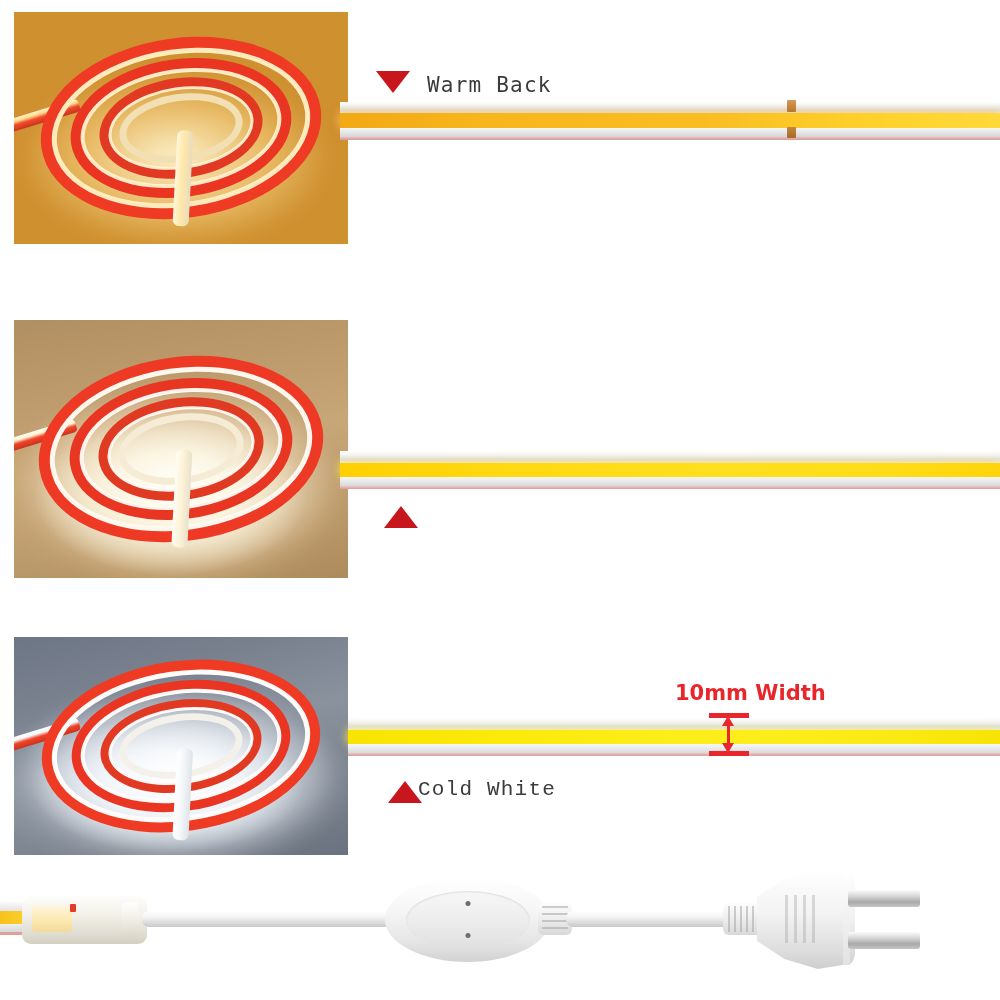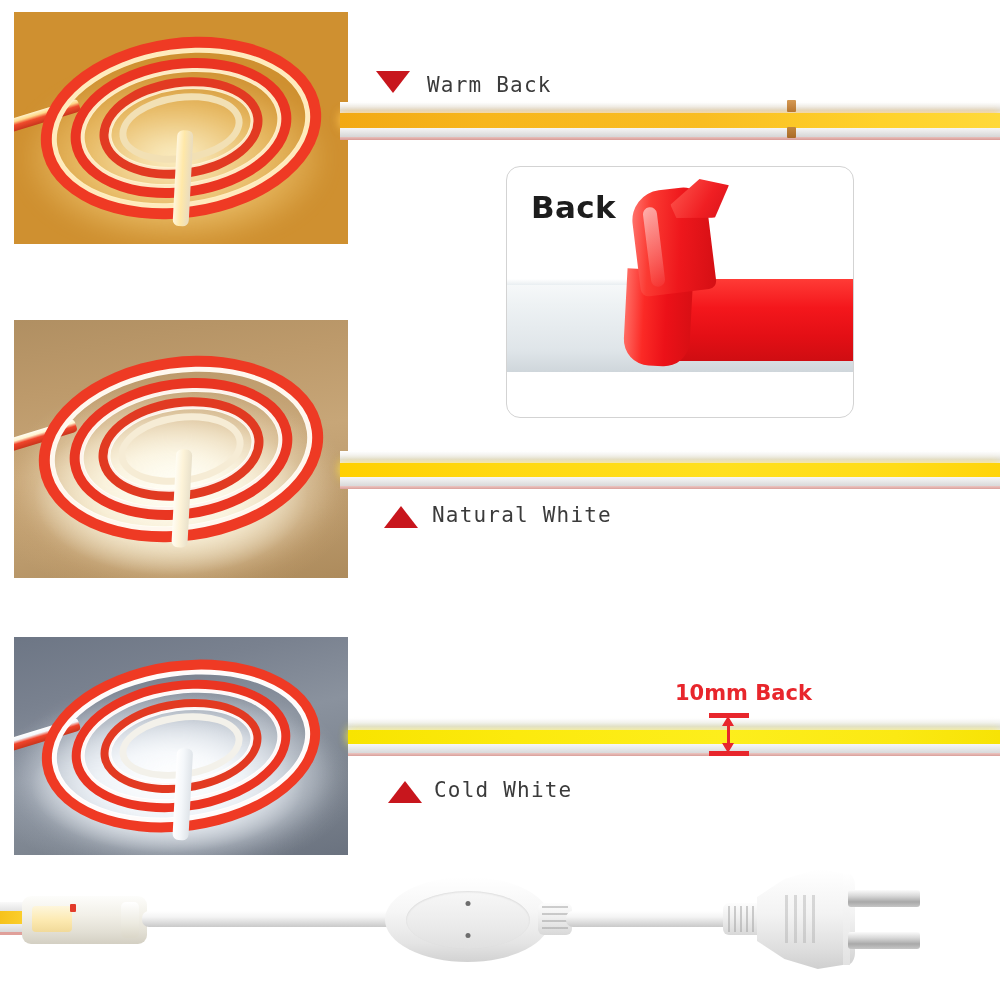--- a/index.html
+++ b/index.html
@@ -262,42 +262,20 @@
   <div class="strip" style="left:340px; top:96px; width:660px; height:52px;">
     <div class="glow" style="top:12px; height:24px; background:linear-gradient(180deg, rgba(255,209,96,0.0) 0%, rgba(255,196,64,0.55) 45%, rgba(255,209,96,0.0) 100%);"></div>
     <div class="casing-top" style="top:6px; height:11px; background:linear-gradient(180deg,#ffffff 0%,#f0f0f0 40%,#dcdcdc 75%,#eaeaea 100%);"></div>
     <div class="core" style="top:17px; height:15px; background:linear-gradient(90deg,#f2a914 0%,#f7b61c 22%,#f9bd22 55%,#ffd22b 82%,#ffd93a 100%); box-shadow:0 0 10px rgba(255,190,70,0.85);"></div>
     <div class="casing-bot" style="top:32px; height:9px; background:linear-gradient(180deg,#f6f6f6 0%,#e6e6e6 50%,#d6d6d6 100%);"></div>
     <div class="base" style="top:41px; height:3px; background:linear-gradient(180deg,#e8c0bc 0%,#d89b96 100%);"></div>
     <div style="position:absolute; left:447px; top:4px; width:9px; height:12px; background:linear-gradient(180deg,#d59a55 0%,#b8762f 100%); border-radius:1px;"></div>
     <div style="position:absolute; left:447px; top:31px; width:9px; height:11px; background:linear-gradient(180deg,#c3873d 0%,#a96a26 100%); border-radius:1px;"></div>
   </div>
 
-  <div class="back-panel" style="left:506px; top:166px; width:348px; height:252px;">
-    <div class="back-title" style="left:24px; top:22px;">Back</div>
-
-    <div class="back-strip-clear" style="left:-6px; top:115px; width:360px; height:90px;
-                background:linear-gradient(180deg, #f7f9fa 0%, #eef2f4 24%, #e6ebee 52%, #dfe5e9 76%, #cfd6db 100%);"></div>
-    <div style="position:absolute; left:-6px; top:112px; width:360px; height:6px; background:linear-gradient(180deg,#ffffff 0%,#e9eef1 100%);"></div>
-
-    <div class="back-tape" style="left:160px; top:112px; width:196px; height:82px;
-                background:linear-gradient(180deg,#ff3b36 0%,#f4171c 35%,#e30f15 70%,#cf0d12 100%);"></div>
-
-    <div class="back-tape" style="left:118px; top:103px; width:66px; height:96px; border-radius:0 0 26px 26px;
-                background:linear-gradient(90deg,#ff6b62 0%,#fb2a26 28%,#ec1118 62%,#d90f14 100%);
-                transform:rotate(3deg);"></div>
-    <div class="back-tape" style="left:128px; top:22px; width:76px; height:104px; border-radius:30px 24px 8px 8px;
-                background:linear-gradient(100deg,#ff8079 0%,#fb3a32 24%,#ee171c 58%,#d40f14 100%);
-                transform:rotate(-7deg);"></div>
-    <div class="back-tape" style="left:163px; top:12px; width:60px; height:40px;
-                background:linear-gradient(125deg,#ff5a50 0%,#f01f23 60%,#d8121a 100%);
-                clip-path: polygon(0% 58%, 52% 0%, 100% 22%, 72% 100%, 8% 92%);
-                transform:rotate(-5deg);"></div>
-    <div style="position:absolute; left:140px; top:40px; width:14px; height:80px; background:linear-gradient(180deg, rgba(255,255,255,0.55), rgba(255,255,255,0.05)); border-radius:8px; transform:rotate(-7deg);"></div>
-  </div>
 
   <div class="photo" style="left:14px; top:320px; width:334px; height:258px;">
     <div class="scene bg-natural"></div>
     <div class="halo" style="width:310px; height:185px; margin-left:-4px; margin-top:34px; background:radial-gradient(ellipse at 50% 50%, rgba(255,255,248,0.97) 0%, rgba(253,246,224,0.55) 45%, rgba(250,240,210,0) 76%);"></div>
     <div class="coil" style="width:276px;height:188px;">
       <div class="tail" style="left:-74px; top:58px; width:112px; height:13px; background:linear-gradient(180deg,#fffdf2 0%,#fff4cf 28%,#f0442b 55%,#c9351c 100%); transform:rotate(-9deg);"></div>
       <div class="ring red" style="width:256px;height:154px;border-width:15px;border-color:#ee3a24;"></div>
       <div class="glowline" style="width:254px;height:152px;border-width:5px;border-color:rgba(255,253,245,0.97);"></div>
       <div class="ring red" style="width:198px;height:114px;border-width:13px;border-color:#e93622;"></div>
       <div class="glowline" style="width:196px;height:112px;border-width:4px;border-color:rgba(255,254,248,0.95);"></div>
@@ -310,21 +288,20 @@
 
   <div class="strip" style="left:340px; top:447px; width:660px; height:48px;">
     <div class="glow" style="top:10px; height:24px; background:linear-gradient(180deg, rgba(255,236,110,0.0) 0%, rgba(255,228,60,0.5) 45%, rgba(255,236,110,0.0) 100%);"></div>
     <div class="casing-top" style="top:4px; height:12px; background:linear-gradient(180deg,#ffffff 0%,#f2f2f2 38%,#dedede 72%, #ededed 100%);"></div>
     <div class="core" style="top:16px; height:14px; background:linear-gradient(90deg,#ffd000 0%,#ffd912 26%,#ffe01e 58%,#ffdc17 84%,#ffd40a 100%); box-shadow:0 0 10px rgba(255,220,60,0.8);"></div>
     <div class="casing-bot" style="top:30px; height:9px; background:linear-gradient(180deg,#f7f7f7 0%,#e8e8e8 50%,#d8d8d8 100%);"></div>
     <div class="base" style="top:39px; height:3px; background:linear-gradient(180deg,#ecc6c2 0%,#daa09b 100%);"></div>
   </div>
 
   <div class="tri tri-up" style="left:384px; top:506px;"></div>
-  <div class="label" style="left:432px; top:503px;">Natural White</div>
 
   <div class="photo" style="left:14px; top:637px; width:334px; height:218px;">
     <div class="scene bg-cold"></div>
     <div class="halo" style="width:308px; height:164px; margin-left:-4px; margin-top:28px; background:radial-gradient(ellipse at 50% 50%, rgba(255,255,255,0.98) 0%, rgba(240,246,252,0.6) 46%, rgba(226,236,246,0) 78%);"></div>
     <div class="coil" style="width:270px;height:168px;">
       <div class="tail" style="left:-72px; top:50px; width:110px; height:13px; background:linear-gradient(180deg,#ffffff 0%,#f2f6fa 28%,#f0442b 55%,#c9351c 100%); transform:rotate(-9deg);"></div>
       <div class="ring red" style="width:252px;height:142px;border-width:14px;border-color:#ef3a24;"></div>
       <div class="glowline" style="width:250px;height:140px;border-width:5px;border-color:rgba(255,255,255,0.98);"></div>
       <div class="ring red" style="width:196px;height:106px;border-width:12px;border-color:#ea3522;"></div>
       <div class="glowline" style="width:194px;height:104px;border-width:4px;border-color:rgba(255,255,255,0.97);"></div>
@@ -336,29 +313,29 @@
   </div>
 
   <div class="strip" style="left:348px; top:714px; width:652px; height:48px;">
     <div class="glow" style="top:10px; height:24px; background:linear-gradient(180deg, rgba(255,244,120,0.0) 0%, rgba(253,238,50,0.5) 45%, rgba(255,244,120,0.0) 100%);"></div>
     <div class="casing-top" style="top:4px; height:12px; background:linear-gradient(180deg,#ffffff 0%,#f2f3f4 38%,#dddfe1 72%,#ececee 100%);"></div>
     <div class="core" style="top:16px; height:14px; background:linear-gradient(90deg,#f8e400 0%,#fcea0d 26%,#fdee1c 58%,#fbe913 84%,#f7e305 100%); box-shadow:0 0 10px rgba(250,236,60,0.78);"></div>
     <div class="casing-bot" style="top:30px; height:9px; background:linear-gradient(180deg,#f7f7f8 0%,#e8e9ea 50%,#d8d9da 100%);"></div>
     <div class="base" style="top:39px; height:3px; background:linear-gradient(180deg,#ecc6c2 0%,#d89f9a 100%);"></div>
   </div>
 
-  <div class="dim-text" style="left:675px; top:681px;">10mm Back</div>
+  <div class="dim-text" style="left:675px; top:681px;">10mm Width</div>
   <div class="dim-cap" style="left:709px; top:713px; width:40px;"></div>
   <div class="dim-cap" style="left:709px; top:751px; width:40px;"></div>
   <div class="dim-shaft" style="left:727px; top:719px; height:30px;"></div>
   <div class="dim-head up" style="left:722px; top:716px;"></div>
   <div class="dim-head down" style="left:722px; top:743px;"></div>
 
   <div class="tri tri-up" style="left:388px; top:781px;"></div>
-  <div class="label" style="left:434px; top:778px;">Cold White</div>
+  <div class="label" style="left:418px; top:778px;font-family:Liberation Mono, monospace;">Cold White</div>
 
   <div style="position:absolute; left:0px; top:902px; width:40px; height:34px;">
     <div style="position:absolute; left:0; right:0; top:0; height:9px; background:linear-gradient(180deg,#fafafa,#e3e3e3);"></div>
     <div style="position:absolute; left:0; right:0; top:9px; height:13px; background:linear-gradient(90deg,#f6c21c,#ffd736);"></div>
     <div style="position:absolute; left:0; right:0; top:22px; height:8px; background:linear-gradient(180deg,#efefef,#d8d8d8);"></div>
     <div style="position:absolute; left:0; right:0; top:30px; height:3px; background:#e0a09a;"></div>
   </div>
 
   <div class="connector" style="left:22px; top:896px; width:125px; height:48px;">
     <div style="position:absolute; left:10px; top:10px; width:40px; height:26px; border-radius:4px; background:linear-gradient(180deg,#fff6d8 0%,#ffe9a8 55%,#f4d98f 100%); opacity:0.85;"></div>

